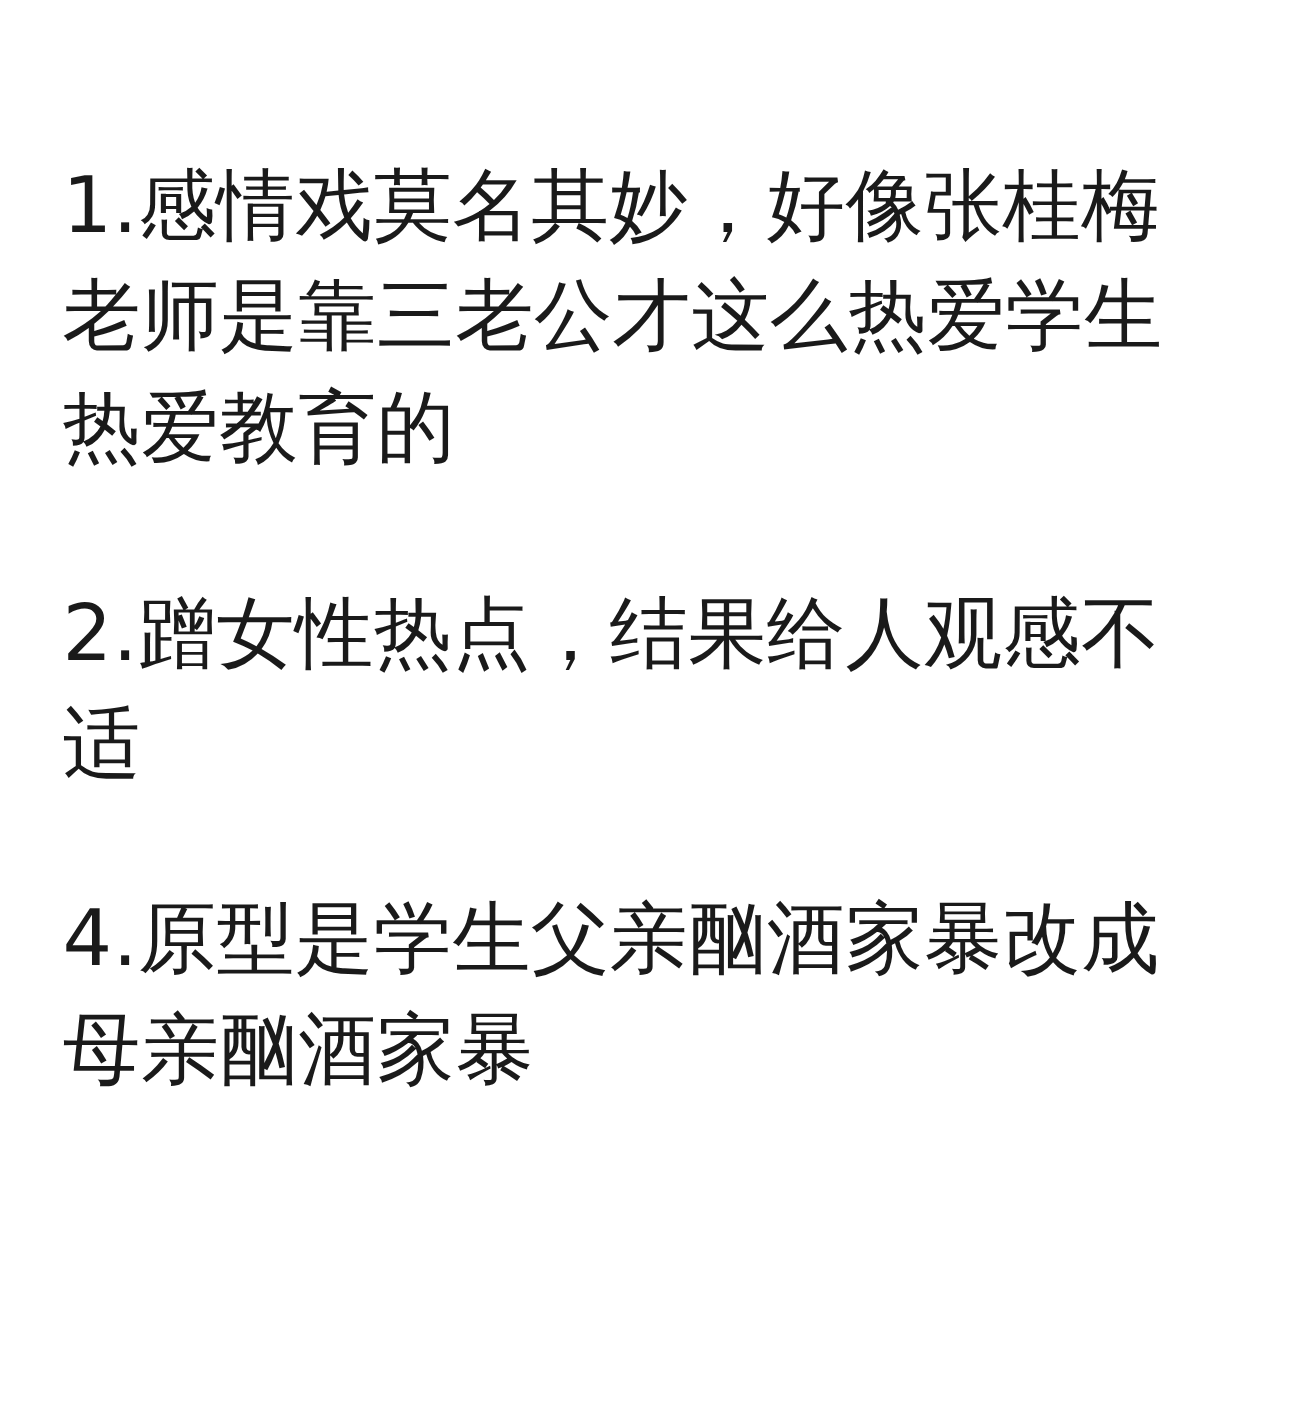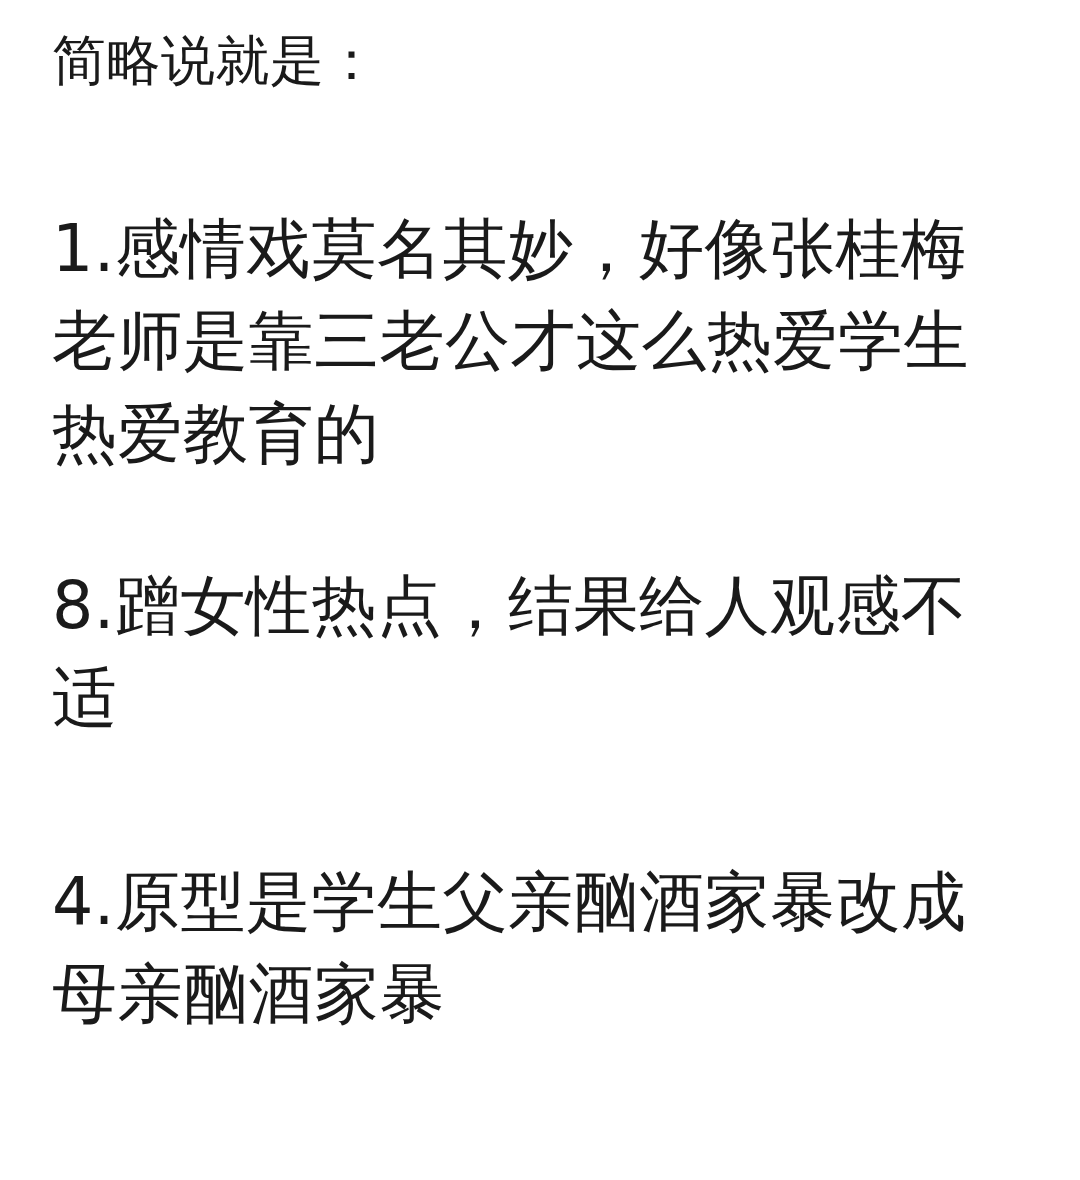--- a/index.html
+++ b/index.html
@@ -32,23 +32,22 @@
   .item {
     font-size: 65px;
     line-height: 1.42;
     letter-spacing: 0.5px;
     font-weight: 400;
     white-space: pre-wrap;
   }
   .item-1 { margin-top: 108px; }
   .item-2 { margin-top: 82px; }
   .item-3 { margin-top: 80px; }
-  .item-4 { margin-top: 111px; }
+  .item-4 { margin-top: 70px; }
 </style>
 </head>
 <body>
 
 <div class="page">
-  <p class="intro">简略说就是：</p>
   <p class="item item-1">1.感情戏莫名其妙，好像张桂梅老师是靠三老公才这么热爱学生热爱教育的</p>
-  <p class="item item-3">8.蹭女性热点，结果给人观感不适</p>
+  <p class="item item-3">2.蹭女性热点，结果给人观感不适</p>
   <p class="item item-4">4.原型是学生父亲酗酒家暴改成母亲酗酒家暴</p>
 </div>
 
 </body></html>

